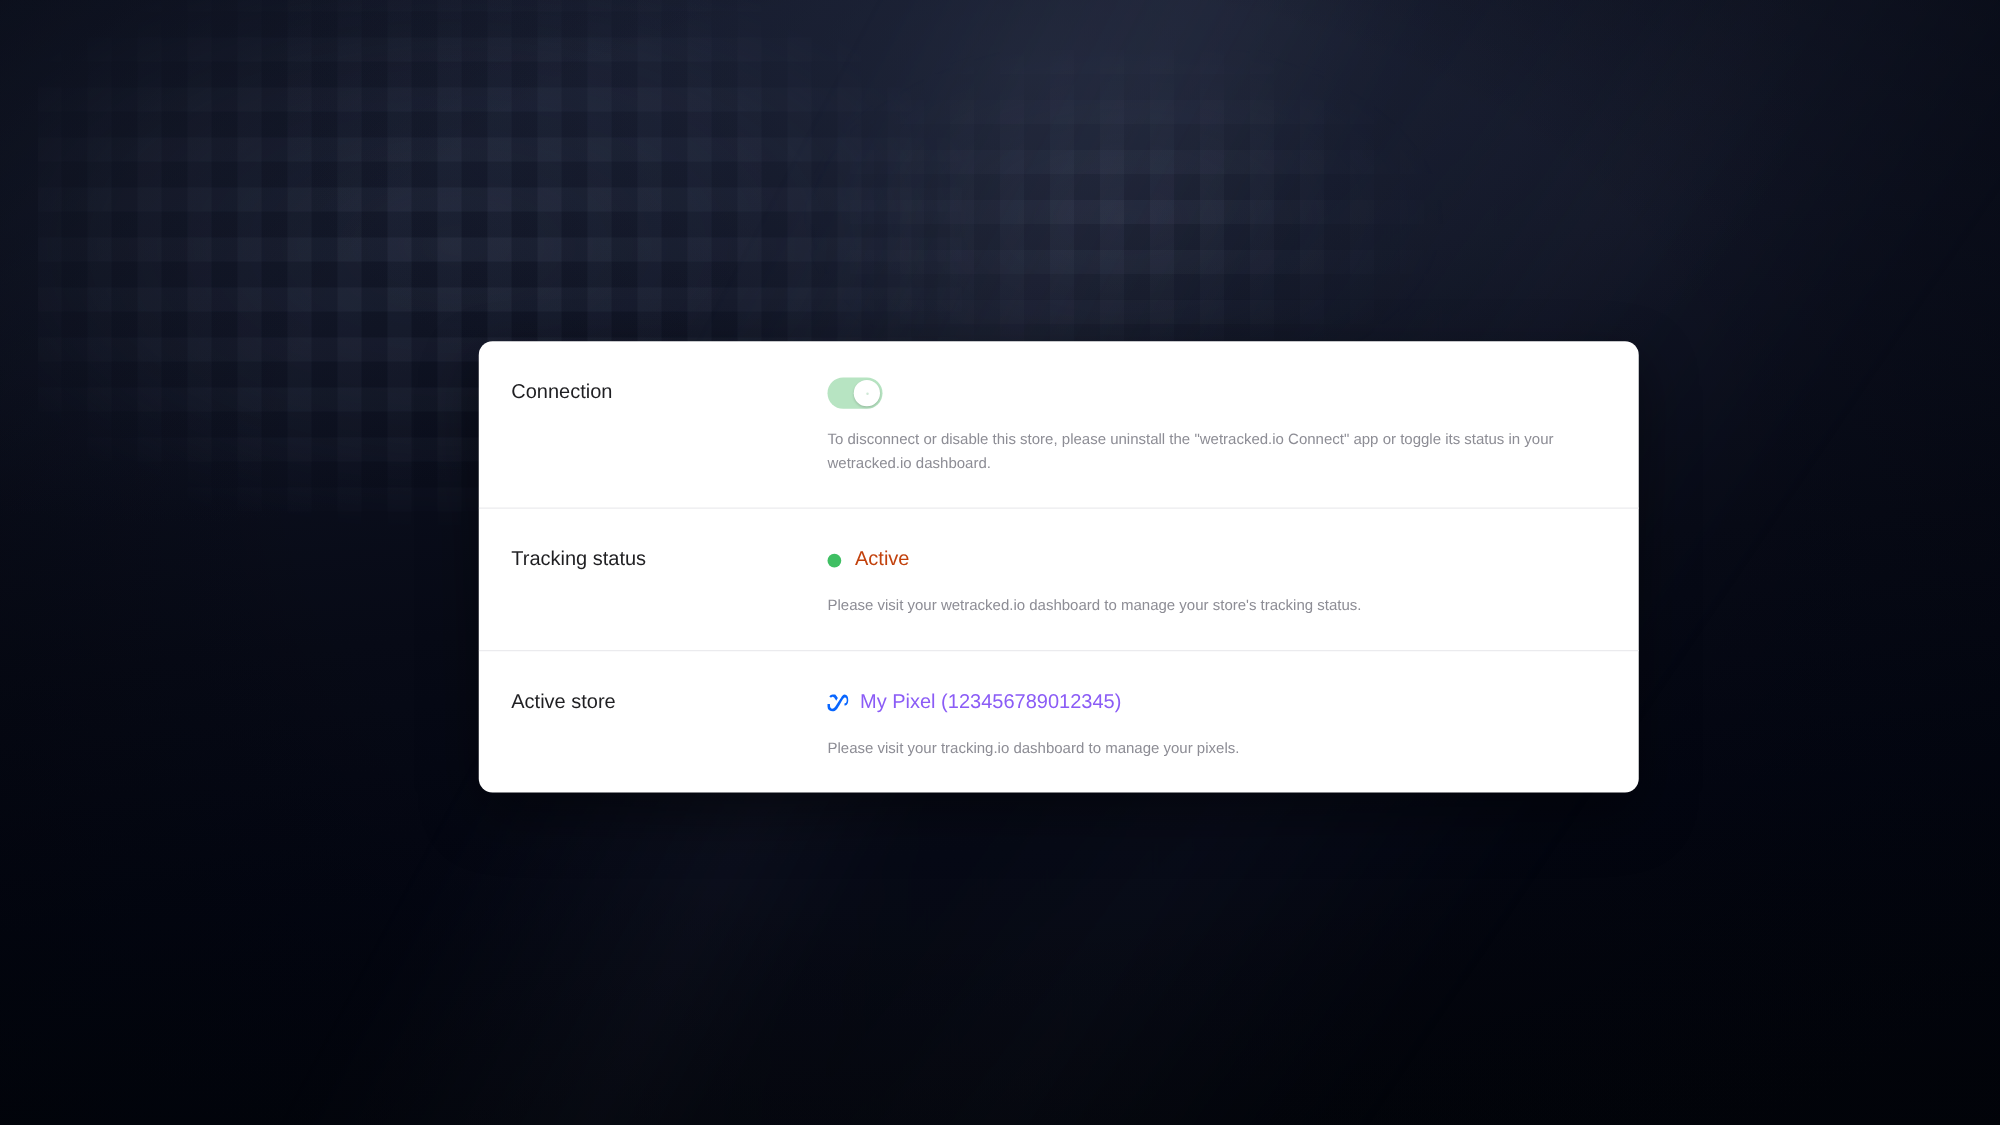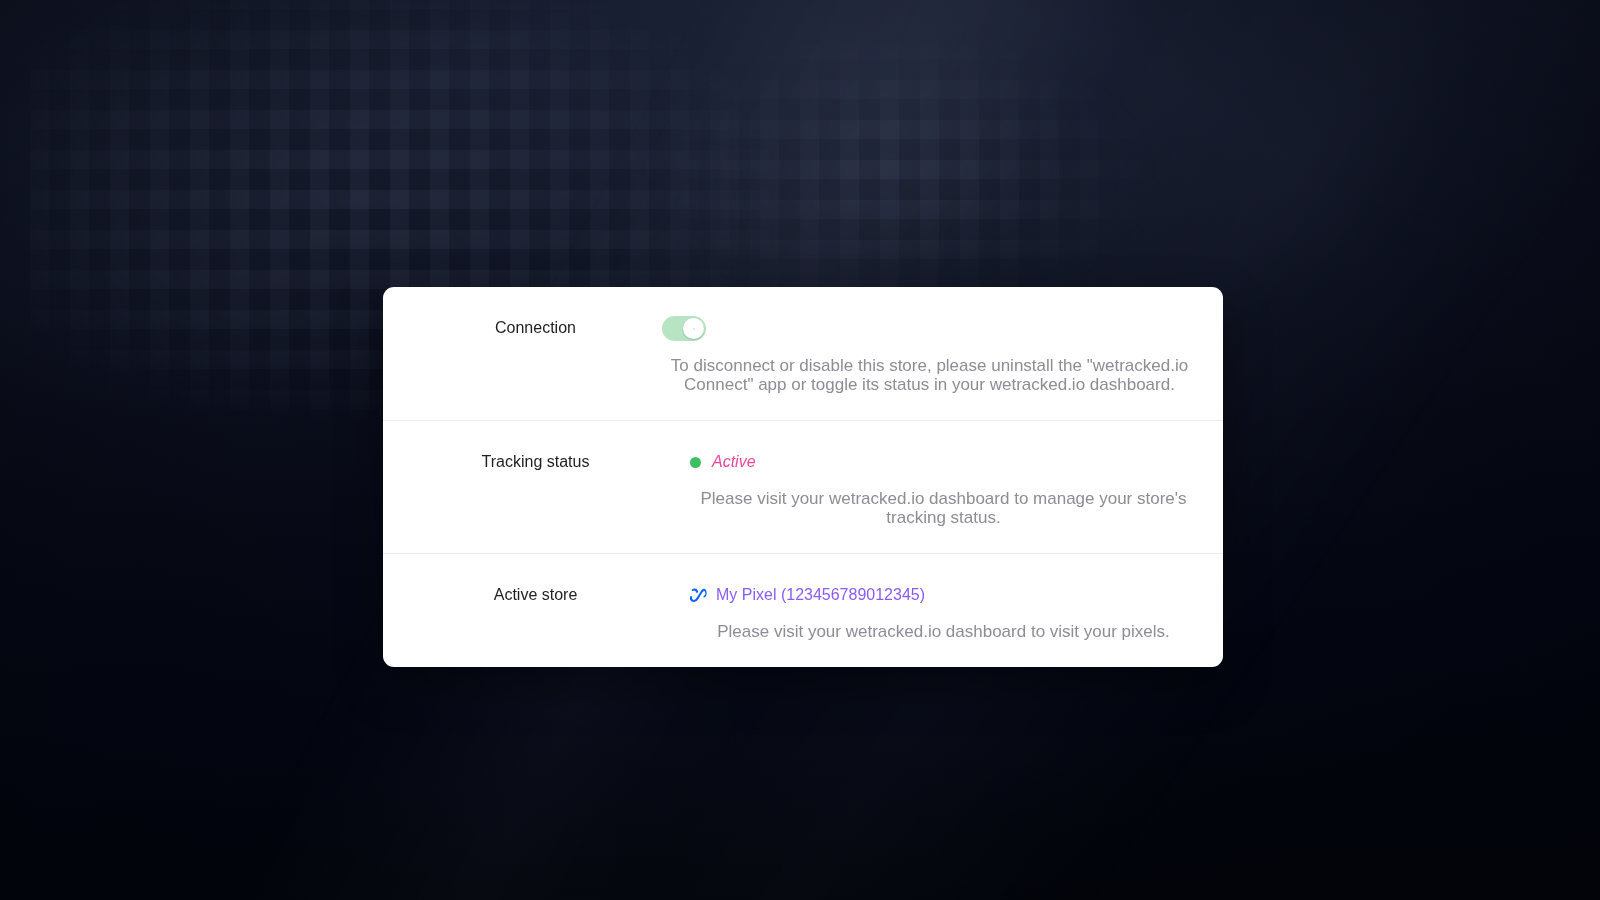--- a/index.html
+++ b/index.html
@@ -65,52 +65,51 @@
     mask-image: radial-gradient(330px 190px at 55% 45%, rgba(0,0,0,0.9) 0%, rgba(0,0,0,0) 80%);
   }
   .bg-vignette {
     position:absolute; inset:0;
     background:radial-gradient(1250px 820px at 50% 40%, rgba(0,0,0,0) 45%, rgba(1,3,9,0.72) 100%);
   }
 
   
   .card {
     position:absolute;
-    left:383px; top:287px;
-    width:840px;
+    left:383px; top:273px;
+    width:928px;
     background:#ffffff;
     border-radius:11px;
     box-shadow:0 18px 46px rgba(0,0,0,0.42);
     overflow:hidden;
-    text-align:center;
   }
 
   .row { display:flex; padding:29px 26px 26px 26px; }
-  .row + .row { border-top:1px solid #ebebee;gap:28px; }
+  .row + .row { border-top:1px solid #ebebee; }
 
   .row-label {
     width:253px;
     flex:0 0 253px;
     font-size:16px;
     line-height:22px;
     color:#1f1f22;
     padding-top:1px;
   }
 
   .row-body { flex:1 1 auto; min-width:0; }
 
   .row-value {
     display:flex;
     align-items:center;
     min-height:24px;
   }
 
   .row-help {
     margin-top:15px;
-    font-size:17px;
+    font-size:12px;
     line-height:19px;
     color:#8d8d95;
     max-width:500px;
   }
   .row-help.wide { max-width:640px; }
 
   
   .toggle {
     position:relative;
     width:44px; height:25px;
@@ -144,22 +143,21 @@
   .dot {
     width:11px; height:11px;
     border-radius:50%;
     background:#3fbf63;
     flex:0 0 auto;
     margin-right:11px;
   }
   .status-text {
     font-size:16px;
     line-height:22px;
-    color:#ec4899;
-    font-style:italic;
+    color:#c2410c;
   }
 
   
   .pixel-item { display:flex; align-items:center; }
   .meta-icon {
     width:17px; height:17px;
     flex:0 0 auto;
     margin-right:9px;
     display:block;
   }
@@ -211,18 +209,18 @@
       <div class="row-body">
         <div class="row-value">
           <div class="pixel-item">
             <svg class="meta-icon" viewBox="0 0 24 20">
               <path d="M3.2 14.4c0 1.3.3 2.3.7 2.9.5.8 1.3 1.1 2.1 1.1 1 0 2-.26 3.8-2.8 1.45-2.03 3.16-4.9 4.3-6.69l1.94-2.98C17.4 3.3 18.84 1.8 20.5 1.8c2.7 0 4.3 2.5 4.3 6.4 0 2.2-.5 3.8-1.4 5-.87 1.16-1.93 1.6-3.13 1.6v-2.6c1.03 0 1.55-.28 2.07-1.05.4-.6.6-1.4.6-2.3 0-2.3-.66-3.6-1.9-3.6-.93 0-1.75.77-2.68 2.16-.5.73-1 1.6-1.57 2.58l-1.16 2.05c-2.33 4.1-2.92 5.03-4.1 6.6C9.28 20.84 7.9 21.5 6.3 21.5c-2.72 0-4.44-1.18-5.5-2.95C-.07 17.1-.5 15.2-.5 13.05h3.7z" fill="#0866ff" transform="translate(-0.3,-1.4) scale(0.96)"></path>
               <path d="M2.45 4.2C3.43 2.68 4.85 1.62 6.48 1.62c.94 0 1.88.28 2.86.1.8.67 1.68 1.78 2.75 3.6l.38.64-1.94 2.98-.5-.8C9.1 6.6 8.47 5.8 7.98 5.3c-.63-.64-1.2-.88-1.73-.88-.68 0-1.26.4-1.76 1.2l-2.04-1.4z" fill="#0866ff" transform="translate(-0.3,-1.4) scale(0.96)"></path>
             </svg>
             <span class="pixel-text">My Pixel (123456789012345)</span>
           </div>
         </div>
-        <div class="row-help wide">Please visit your wetracked.io dashboard to visit your pixels.</div>
+        <div class="row-help wide">Please visit your tracking.io dashboard to manage your pixels.</div>
       </div>
     </div>
 
   </div>
 </div>
 
 </body></html>

